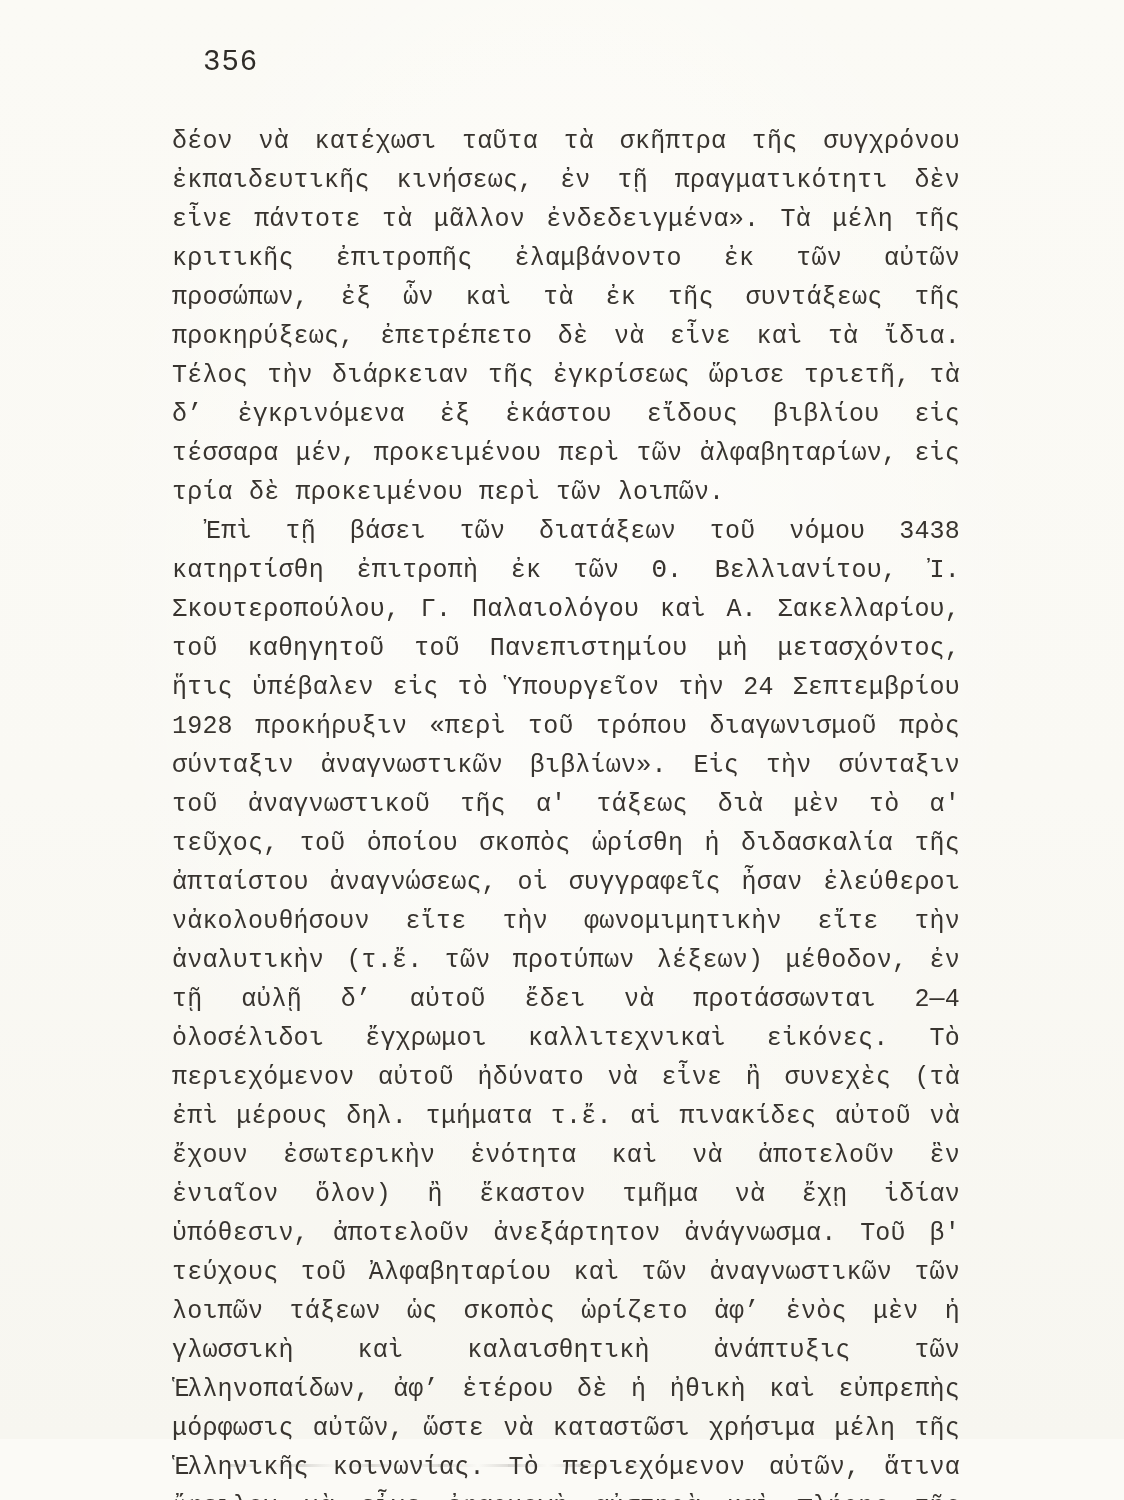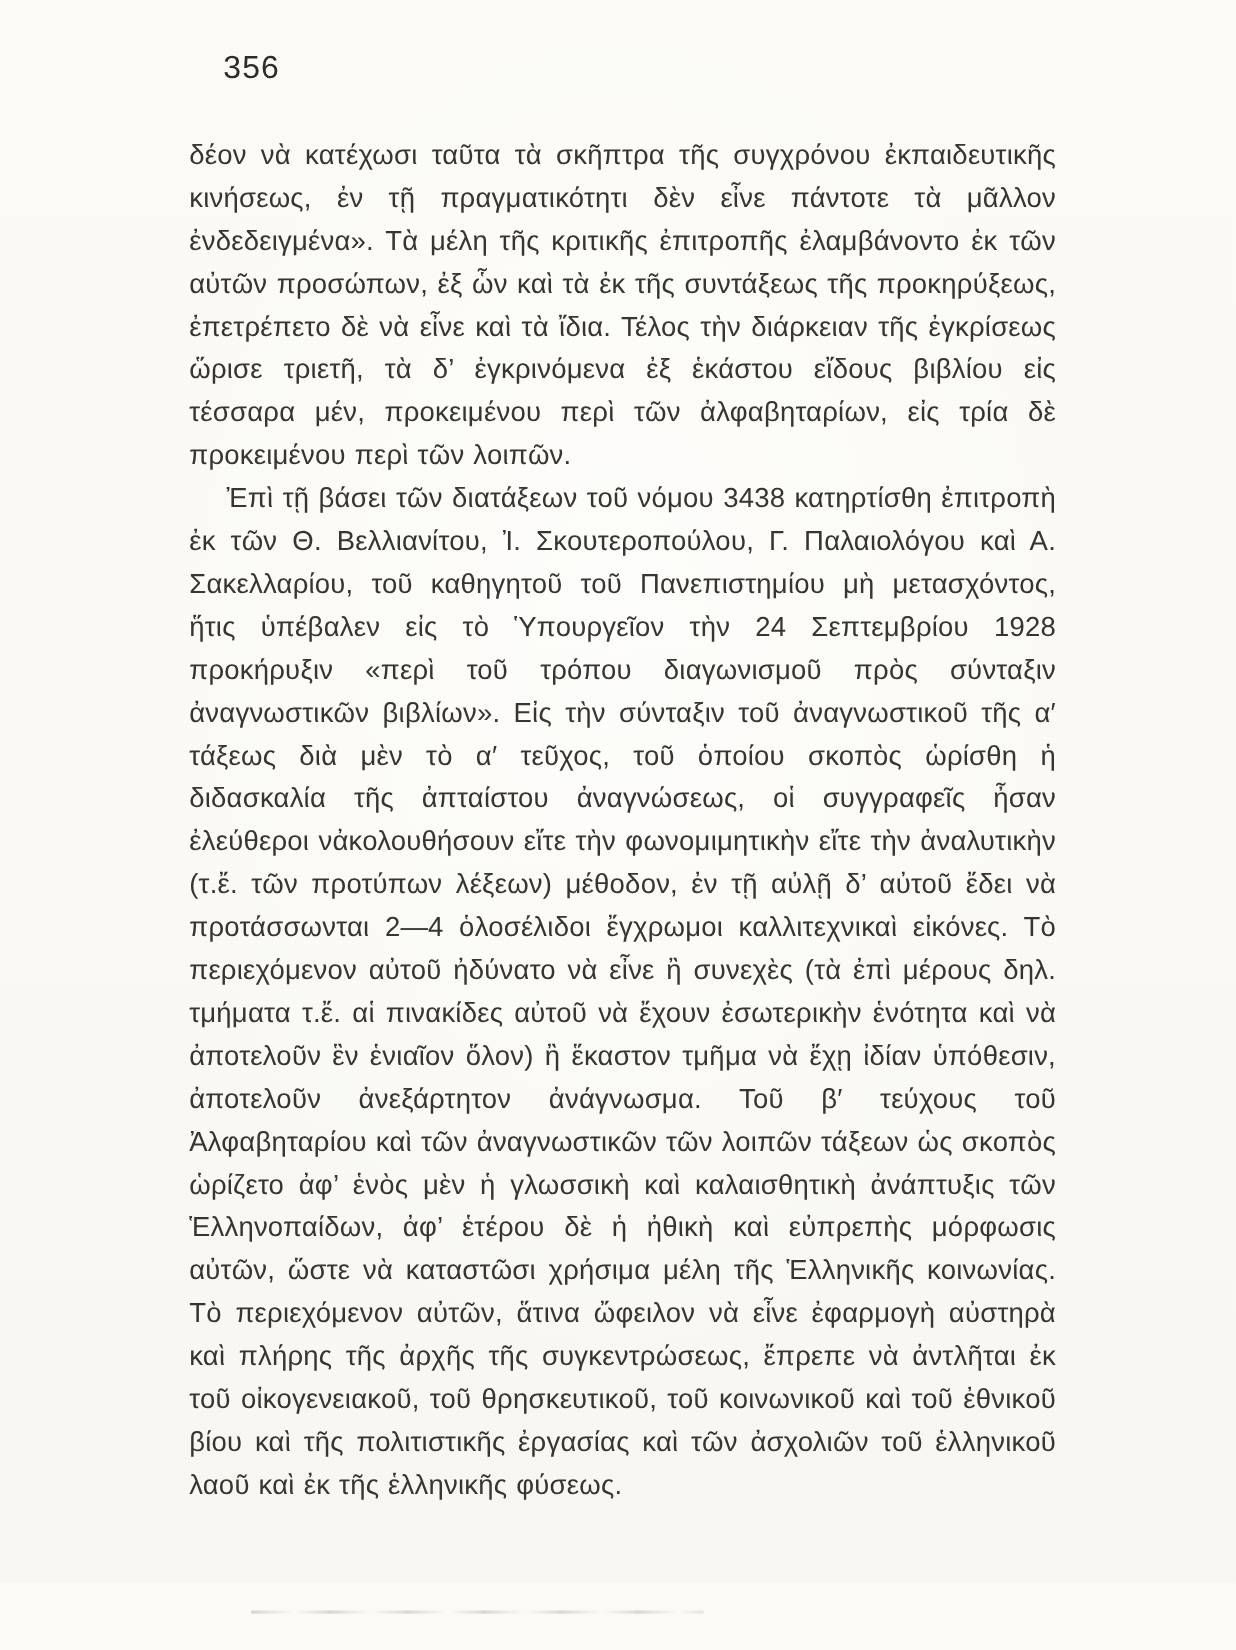--- a/index.html
+++ b/index.html
@@ -12,21 +12,21 @@
     background: #fbfaf6;
     overflow: hidden;
   }
   .scan-page {
     position: relative;
     width: 1124px;
     height: 1439px;
     background:
       radial-gradient(ellipse at 50% 40%, rgba(255,255,255,0.6) 0%, rgba(255,255,255,0) 60%),
       linear-gradient(180deg, #fbfaf5 0%, #faf9f4 55%, #f7f6f0 100%);
-    font-family: Liberation Sans, sans-serif;
+    font-family: Liberation Mono, monospace;
     color: #35322d;
   }
   .page-number {
     position: absolute;
     left: 203px;
     top: 46px;
     font-size: 29px;
     letter-spacing: 1px;
     color: #2f2c28;
   }

